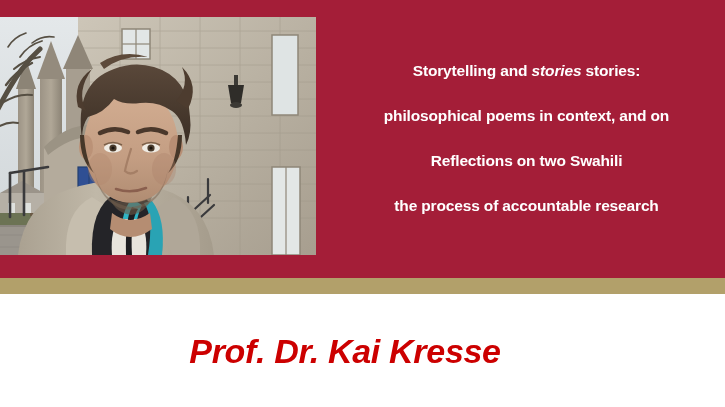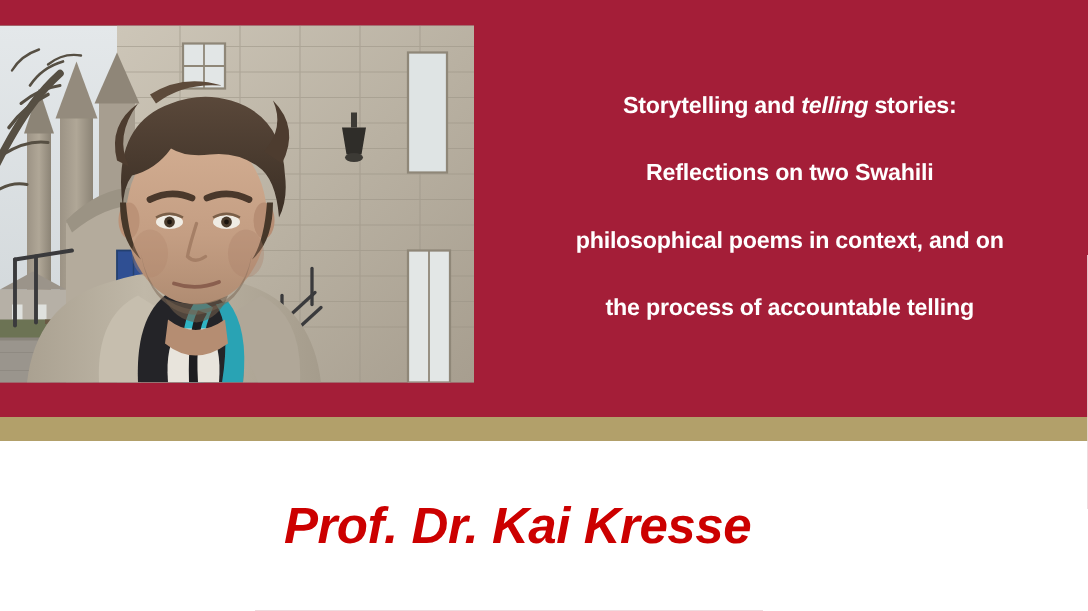--- a/index.html
+++ b/index.html
@@ -287,21 +287,21 @@
 
       <path d="M94 152 q6 34 37 38 q31 -4 37 -38 q-4 30 -26 38 q-14 6 -26 -1 q-18 -10 -22 -37 z" fill="#7d6a57" opacity="0.55"></path>
       <path d="M110 182 q21 8 42 -2 q-6 16 -21 18 q-15 -2 -21 -16 z" fill="#6e5c4a" opacity="0.6"></path>
 
       <ellipse cx="100" cy="152" rx="12" ry="16" fill="#b2876d" opacity="0.35"></ellipse>
       <ellipse cx="164" cy="152" rx="12" ry="16" fill="#ad826a" opacity="0.35"></ellipse>
     </svg>
   </div>
 
   <div class="title-block">
-    <span class="title-line">Storytelling and <span class="em">telling</span> stories:</span>
+    <span class="title-line">Storytelling and <span class="em">stories</span> stories:</span>
+    <span class="title-line">philosophical poems in context, and on</span>
     <span class="title-line">Reflections on two Swahili</span>
-    <span class="title-line">philosophical poems in context, and on</span>
-    <span class="title-line">the process of accountable telling</span>
+    <span class="title-line">the process of accountable research</span>
   </div>
 
   <div class="speaker-name">Prof. Dr. Kai Kresse</div>
 
 </div>
 
 </body></html>

